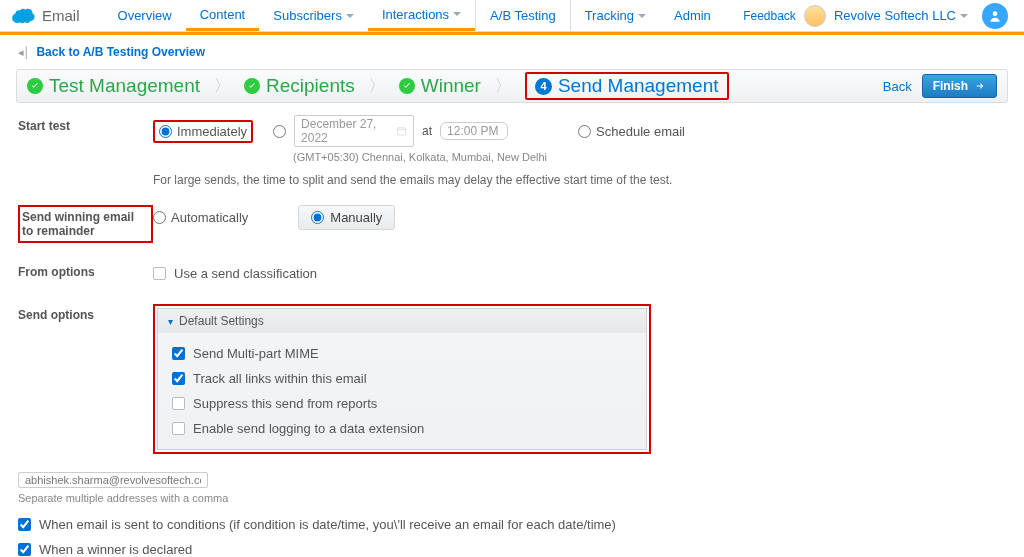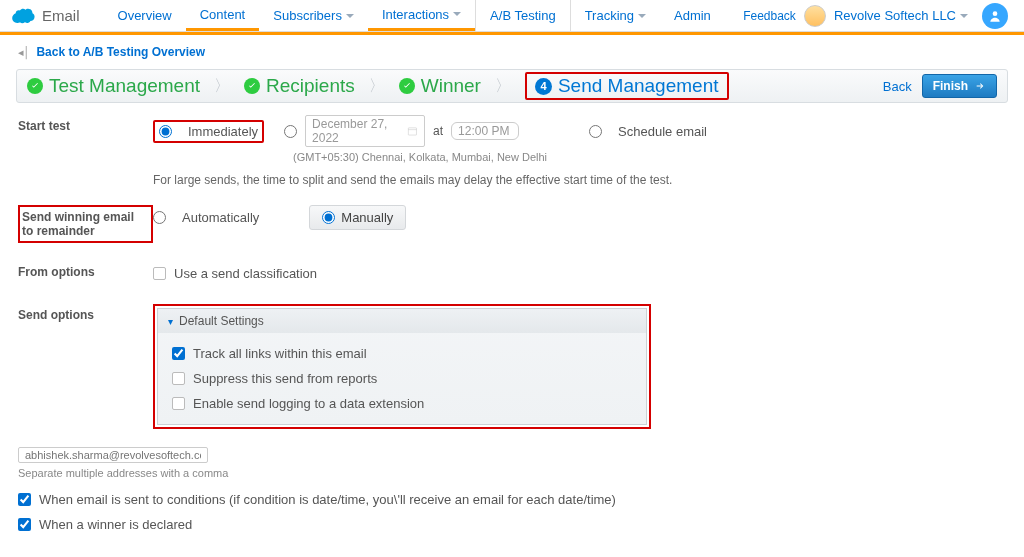--- a/index.html
+++ b/index.html
@@ -38,21 +38,21 @@
 .steps-right { margin-left: auto; display: flex; align-items: center; gap: 10px; }
 .back-btn { color: #0070d2; font-size: 13px; cursor: pointer; }
 .finish-btn { background: linear-gradient(#3aa3e6, #1e7bc2); color: #fff; padding: 4px 10px; border-radius: 3px; font-size: 12px; font-weight: 600; display: flex; align-items: center; gap: 6px; cursor: pointer; border: 1px solid #1266a8; }
 
 
 .form-area { padding: 12px 18px 0 18px; }
 .form-row { display: flex; align-items: flex-start; margin-bottom: 18px; }
 .form-label { width: 135px; font-size: 12px; color: #555; padding-top: 4px; font-weight: 600; }
 .form-content { flex: 1; }
 .radio-row { display: flex; align-items: center; gap: 20px; }
-.radio-opt { display: flex; align-items: center; gap: 16px; font-size: 13px; color: #555; }
+.radio-opt { display: flex; align-items: center; gap: 5px; font-size: 13px; color: #555; }
 input[type=radio] { width: 13px; height: 13px; accent-color: #0070d2; }
 input[type=checkbox] { width: 13px; height: 13px; accent-color: #0070d2; }
 .date-input, .time-input, .email-input { border: 1px solid #ccc; border-radius: 2px; padding: 1px 6px; font-size: 12px; color: #999; background: #fff; }
 .date-input { width: 120px; display: flex; align-items: center; justify-content: space-between; }
 .time-input { width: 68px; border-radius: 6px; }
 .at-label { font-size: 12px; color: #555; }
 .tz-text { font-size: 11px; color: #888; margin-top: 4px; margin-left: 140px; }
 .note-text { font-size: 12px; color: #666; margin-top: 10px; }
 .radio-btn-grey { background: linear-gradient(#f7f8f9, #e8eaec); border: 1px solid #d4d7da; border-radius: 3px; padding: 4px 12px; display: flex; align-items: center; gap: 6px; font-size: 13px; }
 
@@ -247,20 +247,24 @@
     <div class="form-content">
       <span class="hl-panel">
         <div class="panel">
           <div class="panel-head">
             <span class="panel-caret">▾</span>
             <span>Default Settings</span>
           </div>
           <div class="panel-body">
             <label class="chk-row">
               <input type="checkbox" checked="" style="">
+              <span>Send Multi-part MIME</span>
+            </label>
+            <label class="chk-row">
+              <input type="checkbox" checked="" style="">
               <span>Track all links within this email</span>
             </label>
             <label class="chk-row">
               <span class="chk-unchecked"></span>
               <span>Suppress this send from reports</span>
             </label>
             <label class="chk-row">
               <span class="chk-unchecked"></span>
               <span>Enable send logging to a data extension</span>
             </label>

